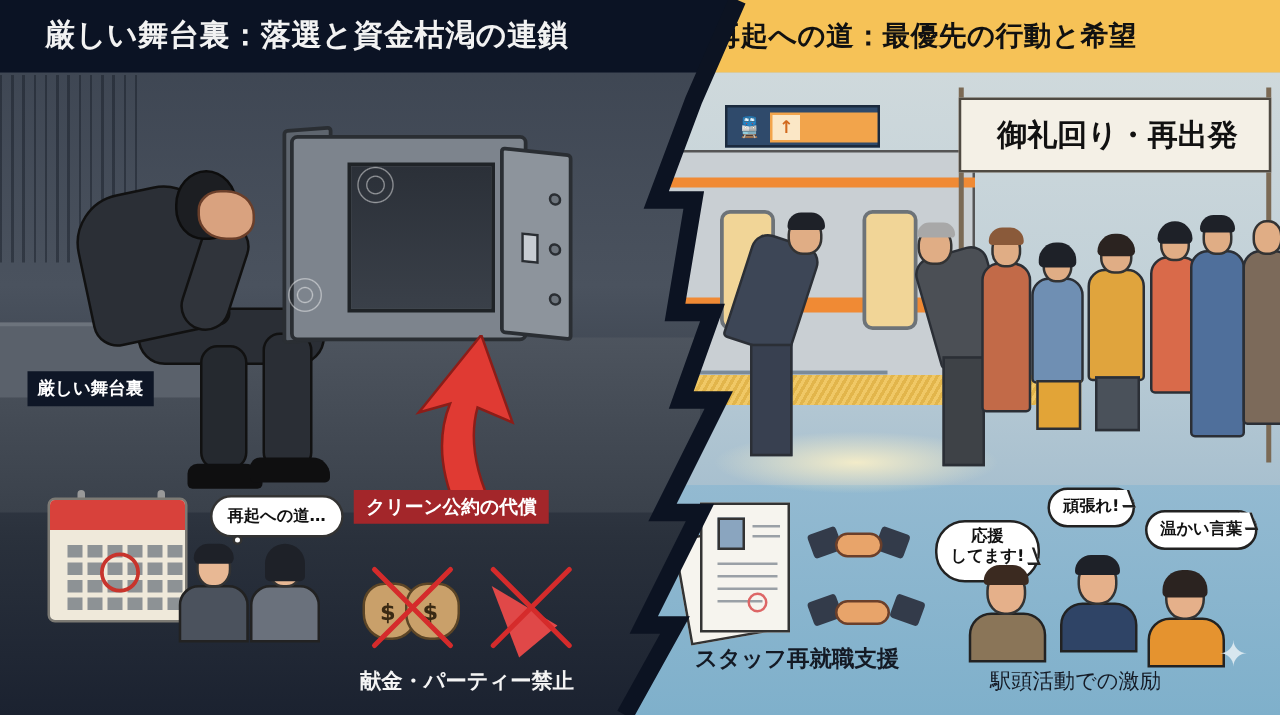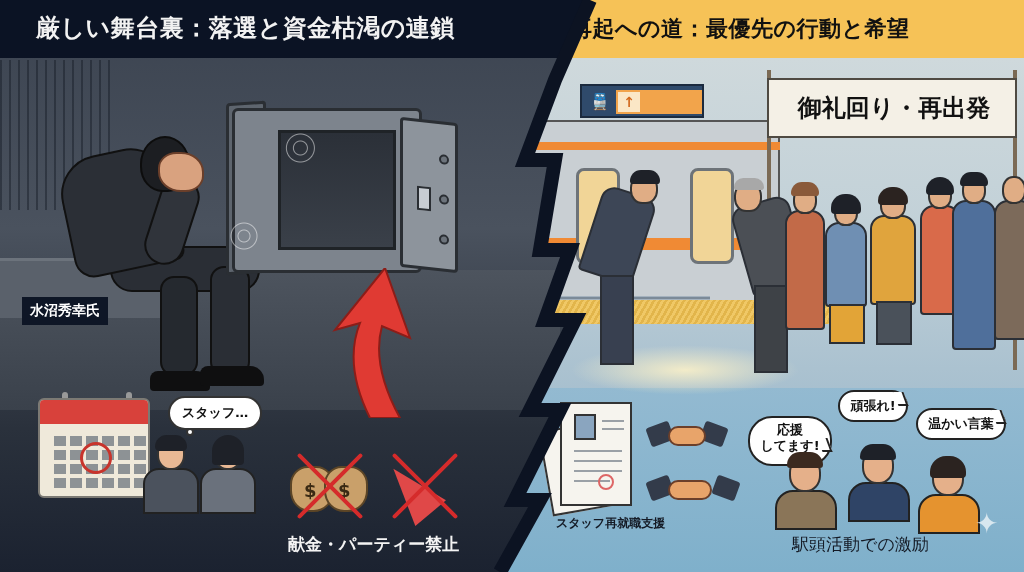--- a/index.html
+++ b/index.html
@@ -110,21 +110,21 @@
 
   
   .doc{position:absolute;background:#f6f4ee;border:2px solid #333}
   .doc .photo{position:absolute;left:12px;top:10px;width:22px;height:26px;background:#8aa5bf;border:2px solid #333}
   .doc .ln{position:absolute;left:12px;height:2px;background:#9aa0a6}
   .doc .stamp{position:absolute;right:16px;bottom:14px;width:16px;height:16px;border:2px solid #d66;border-radius:50%}
   .shake{position:absolute;width:78px;height:30px}
   .shake .sl{position:absolute;left:0;top:4px;width:24px;height:20px;background:#333b4a;transform:rotate(-20deg);border-radius:3px}
   .shake .sr{position:absolute;right:0;top:4px;width:24px;height:20px;background:#333b4a;transform:rotate(20deg);border-radius:3px}
   .shake .hd2{position:absolute;left:20px;top:6px;width:38px;height:20px;background:#e8a46a;border-radius:10px;border:2px solid #6b3f2a}
-  .cap-right1{position:absolute;left:556px;top:515px;color:#141a25;font-size:12px;font-weight:bold;white-space:nowrap}
+  .cap-right1{position:absolute;left:556px;top:515px;color:#141a25;font-size:18px;font-weight:bold;white-space:nowrap}
 
   .bubble{position:absolute;background:#fff;color:#111;font-size:13px;font-weight:bold;border:2px solid #222;border-radius:24px;text-align:center;line-height:1.25;white-space:nowrap}
   .bubble:after{content:"";position:absolute;width:8px;height:12px;background:#fff;border-right:2px solid #222;border-bottom:2px solid #222;transform:skewX(20deg)}
   .cheer{position:absolute;top:456px;width:62px;height:70px}
   .cheer .hd{position:absolute;left:14px;top:0;width:32px;height:36px;border-radius:46%;background:#e5b08a;border:2px solid #333}
   .cheer .hr{position:absolute;left:12px;top:-4px;width:36px;height:16px;border-radius:16px 16px 4px 4px}
   .cheer .bd{position:absolute;left:0;top:34px;width:62px;height:40px;border:2px solid #222;border-radius:18px 18px 0 0}
   .cap-right2{position:absolute;left:792px;top:533px;color:#141a25;font-size:17px;font-weight:normal;white-space:nowrap}
   .sparkle{position:absolute;left:975px;top:510px;color:#d8e7ef;font-size:28px;line-height:1}
 
@@ -148,21 +148,21 @@
       <div class="thigh"></div>
       <div class="shin2"></div>
       <div class="shin"></div>
       <div class="torso"></div>
       <div class="arm"></div>
       <div class="head"></div>
       <div class="hands"></div>
       <div class="shoe2"></div>
       <div class="shoe"></div>
     </div>
-    <div class="name-label">水沼秀幸氏</div>
+    <div class="name-label">厳しい舞台裏</div>
 
     <div class="safe">
       <div class="side"></div>
       <div class="body"></div>
       <div class="inner"></div>
       <div class="web"></div>
       <div class="door">
         <span class="bolt" style="top:30px"></span>
         <span class="bolt" style="top:70px"></span>
         <span class="bolt" style="top:110px"></span>
@@ -201,35 +201,36 @@
         <i></i>
           <i></i>
           <i></i>
           <i></i>
           <i></i>
           <i></i>
       </div>
       <div class="ring"></div>
     </div>
 
-    <div class="thought">スタッフ…</div>
+    <div class="thought">再起への道…</div>
     <span class="thought-dot" style="left:186px;top:428px;width:8px;height:8px"></span>
     <span class="thought-dot" style="left:180px;top:438px;width:5px;height:5px"></span>
 
     <div class="staff" style="left:143px">
       <div class="b"></div>
         <div class="h"></div>
         <div class="hair"></div>
     </div>
     <div class="staff" style="left:200px">
       <div class="b" style="background:#6a717c"></div>
         <div class="h"></div>
         <div class="hair" style="height:30px;border-radius:16px 16px 4px 4px"></div>
     </div>
 
+    <div class="clean-label">クリーン公約の代償</div>
     <div class="bag" style="left:290px">
         <span>$</span>
       </div>
     <div class="bag" style="left:324px">
         <span>$</span>
       </div>
     <span class="xmark" style="left:285px;top:484px;transform:rotate(45deg)"></span>
     <span class="xmark" style="left:285px;top:484px;transform:rotate(-45deg)"></span>
     <div class="cone"></div>
     <span class="xmark" style="left:380px;top:484px;transform:rotate(45deg)"></span>

